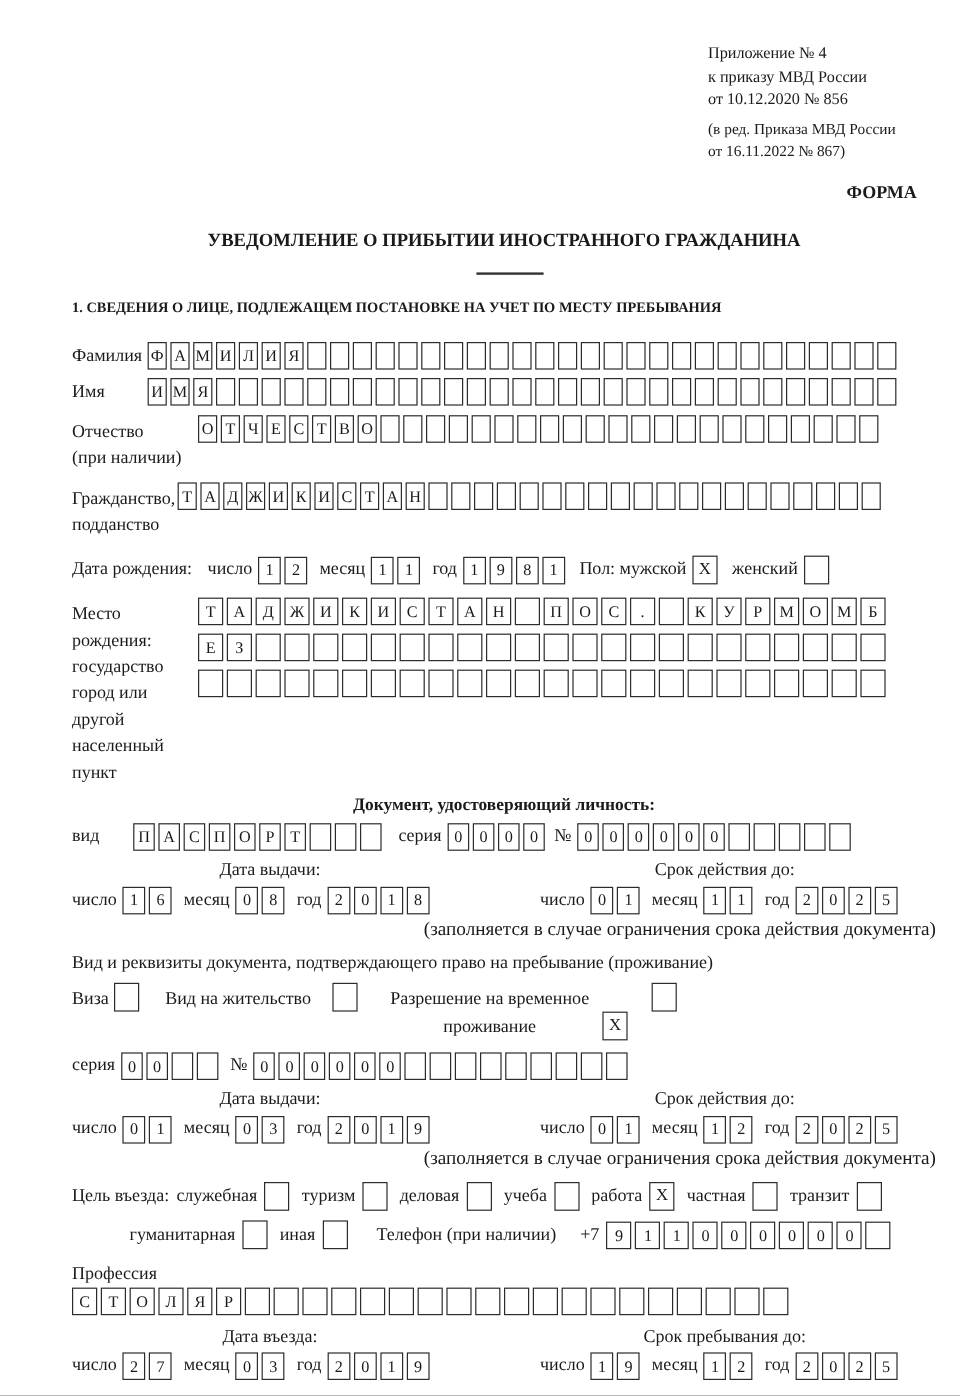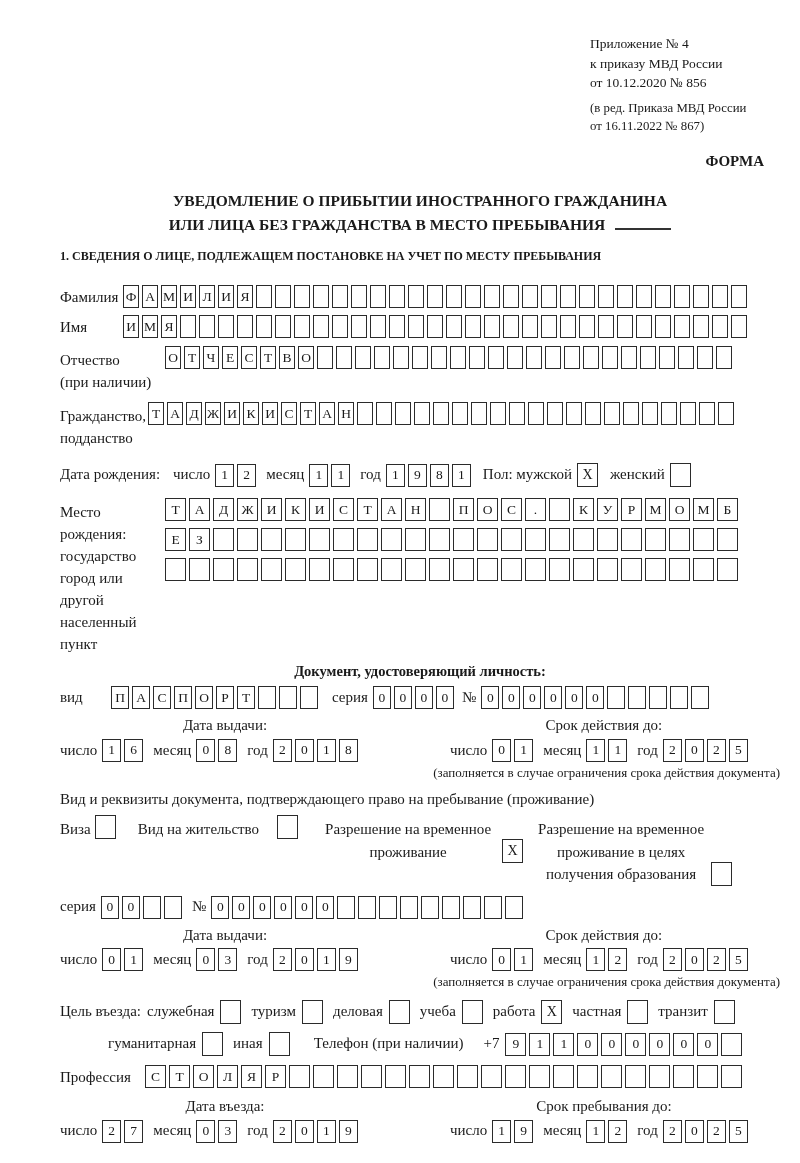--- a/index.html
+++ b/index.html
@@ -38,21 +38,21 @@
       font-size:14px;flex:none;background:#fff;}
   
   .dates-row{display:flex;align-items:flex-start;}
   .dgroup{}
   .dgroup.left{width:390px;flex:none;}
   .dheader{text-align:center;margin-bottom:3px;}
   .dgroup.left .dheader{padding-right:60px;}
   .dline{display:flex;align-items:center;}
   .dlabel{margin-right:5px;}
   .dline .cells{margin-right:10px;}
-  .note{font-size:13px;text-align:right;margin-top:3px;}
+  .note{font-size:16px;text-align:right;margin-top:3px;}
   
   .opts{display:flex;align-items:flex-start;margin-top:6px;}
   .opt{display:flex;align-items:flex-end;}
   .opt .olabel{padding-top:3px;}
   .opt .olabel.c{text-align:center;line-height:1.5;}
   
   .purpose{display:flex;align-items:center;}
   .purpose .plabel{margin-right:6px;}
   .purpose .cb{margin-right:10px;}
 </style>
@@ -69,21 +69,21 @@
       <div>(в ред. Приказа МВД России</div>
       <div>от 16.11.2022 № 867)</div>
     </div>
   </div>
 
   <div class="forma">ФОРМА</div>
 
   <div class="title">
     <div>УВЕДОМЛЕНИЕ О ПРИБЫТИИ ИНОСТРАННОГО ГРАЖДАНИНА</div>
     <div>
-      <span>ИЛИ ЛИЦА БЕЗ ГРАЖДАНСТВА В МЕСТО ПРЕБЫВАНИЯ</span><span class="blank-line"></span>
+      <span class="blank-line"></span>
     </div>
   </div>
 
   <div class="section-title">1. СВЕДЕНИЯ О ЛИЦЕ, ПОДЛЕЖАЩЕМ ПОСТАНОВКЕ НА УЧЕТ ПО МЕСТУ ПРЕБЫВАНИЯ</div>
 
   <div class="frow" style="margin-top:20px;">
     <div class="flabel" style="width:63px;">Фамилия</div>
     <div class="cells sm">
         <div class="cell">Ф</div>
         <div class="cell">А</div>
@@ -449,21 +449,20 @@
     </div>
     <div class="opt" style="margin-left:22px;">
       <span class="olabel">Вид на жительство</span>
       <div class="cb" style="margin-left:18px;"></div>
     </div>
     <div class="opt" style="margin-left:24px;">
       <span class="olabel c" style="width:172px;">Разрешение на временное проживание</span>
       <div class="cb" style="margin-left:8px;">X</div>
     </div>
     <div class="opt" style="margin-left:14px;">
-      <span class="olabel c" style="width:168px;">Разрешение на временное проживание в целях получения образования</span>
       <div class="cb" style="margin-left:6px;"></div>
     </div>
   </div>
 
   <div class="dline" style="margin-top:10px;">
     <span class="dlabel">серия</span>
     <div class="cells mid" style="margin-right:10px;">
         <div class="cell">0</div>
         <div class="cell">0</div>
         <div class="cell"></div>
@@ -569,21 +568,21 @@
         <div class="cell">0</div>
         <div class="cell">0</div>
         <div class="cell">0</div>
         <div class="cell">0</div>
         <div class="cell">0</div>
         <div class="cell">0</div>
         <div class="cell"></div>
       </div>
   </div>
 
-  <div class="frow" style="margin-top:9px;">
+  <div class="frow" style="margin-top:9px;flex-direction:column;">
     <div class="flabel" style="width:85px;">Профессия</div>
     <div class="cells md">
         <div class="cell">С</div>
         <div class="cell">Т</div>
         <div class="cell">О</div>
         <div class="cell">Л</div>
         <div class="cell">Я</div>
         <div class="cell">Р</div>
         <div class="cell"></div>
         <div class="cell"></div>

